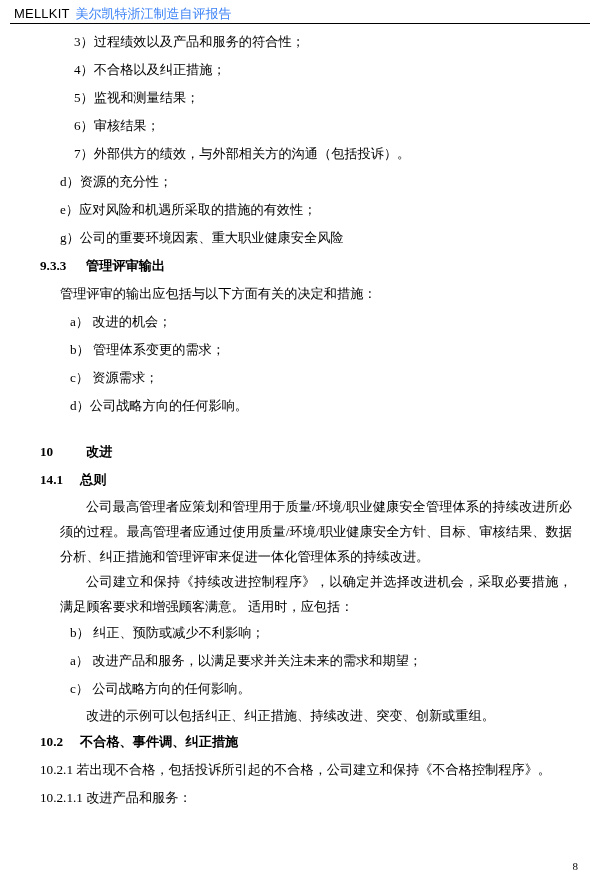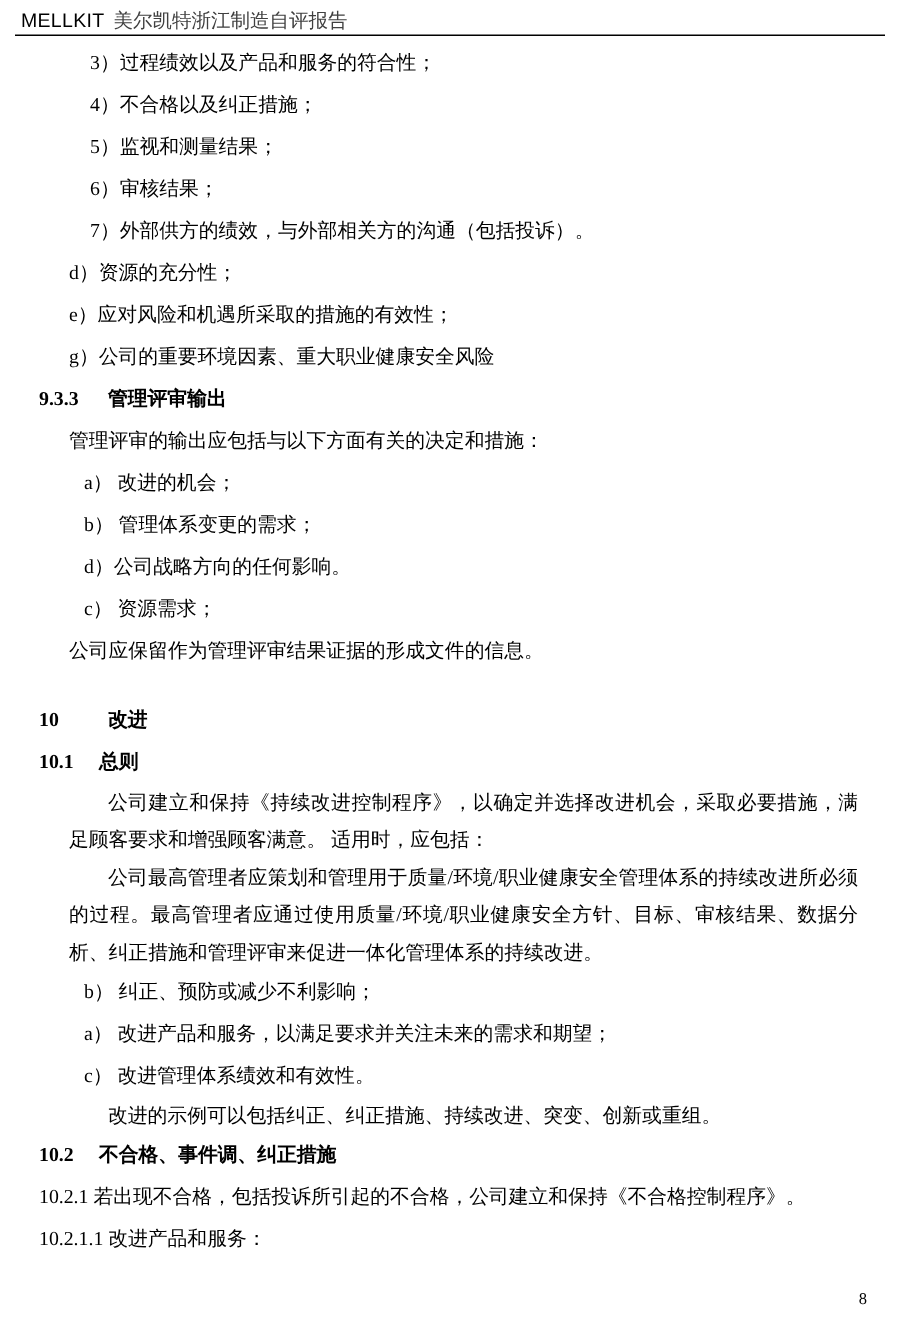--- a/index.html
+++ b/index.html
@@ -44,29 +44,29 @@
   .brand {
     font-family: "Liberation Sans", "DejaVu Sans", sans-serif;
     font-size: 13px;
     letter-spacing: 0.2px;
     color: #000;
     margin-right: 6px;
   }
   .header-title {
     font-family: Liberation Mono, monospace;
     font-size: 13px;
-    color: #404040;
+    color: #3b82f6;
   }
   
   .content {
     position: absolute;
     top: 28px;
     left: 0;
     width: 600px;
-    padding: 0 28px 0 26px;
+    padding: 0 28px 0 40px;
     box-sizing: border-box;
   }
   .line {
     font-size: 13.2px;
     line-height: 28px;
     text-align: justify;
     text-justify: inter-ideograph;
   }
   .indent-1 { padding-left: 34px; }
   .indent-2 { padding-left: 20px; }
@@ -124,42 +124,41 @@
     <div class="line indent-2">g）公司的重要环境因素、重大职业健康安全风险</div>
 
     <div class="heading">
       <span class="num">9.3.3</span>
       <span>管理评审输出</span>
     </div>
 
     <div class="line indent-2">管理评审的输出应包括与以下方面有关的决定和措施：</div>
     <div class="line indent-3">a）  改进的机会；</div>
     <div class="line indent-3">b）  管理体系变更的需求；</div>
+    <div class="line indent-3">c）  资源需求；</div>
     <div class="line indent-3">d）公司战略方向的任何影响。</div>
-    <div class="line indent-3">c）  资源需求；</div>
-    <div class="line indent-2">公司应保留作为管理评审结果证据的形成文件的信息。</div>
 
     <div class="spacer-lg"></div>
 
     <div class="heading">
       <span class="num">10</span>
       <span>改进</span>
     </div>
 
     <div class="heading h2">
-      <span class="num">10.1</span>
+      <span class="num">14.1</span>
       <span>总则</span>
     </div>
 
+    <div class="para">公司最高管理者应策划和管理用于质量/环境/职业健康安全管理体系的持续改进所必须的过程。最高管理者应通过使用质量/环境/职业健康安全方针、目标、审核结果、数据分析、纠正措施和管理评审来促进一体化管理体系的持续改进。</div>
     <div class="para">公司建立和保持《持续改进控制程序》，以确定并选择改进机会，采取必要措施，满足顾客要求和增强顾客满意。   适用时，应包括：</div>
-    <div class="para">公司最高管理者应策划和管理用于质量/环境/职业健康安全管理体系的持续改进所必须的过程。最高管理者应通过使用质量/环境/职业健康安全方针、目标、审核结果、数据分析、纠正措施和管理评审来促进一体化管理体系的持续改进。</div>
 
     <div class="line indent-3">b）   纠正、预防或减少不利影响；</div>
     <div class="line indent-3">a）   改进产品和服务，以满足要求并关注未来的需求和期望；</div>
-    <div class="line indent-3">c）   改进管理体系绩效和有效性。</div>
+    <div class="line indent-3">c）   公司战略方向的任何影响。</div>
 
     <div class="para">改进的示例可以包括纠正、纠正措施、持续改进、突变、创新或重组。</div>
 
     <div class="heading h2">
       <span class="num">10.2</span>
       <span>不合格、事件调、纠正措施</span>
     </div>
 
     <div class="line">10.2.1    若出现不合格，包括投诉所引起的不合格，公司建立和保持《不合格控制程序》。</div>
     <div class="line">10.2.1.1 改进产品和服务：</div>

